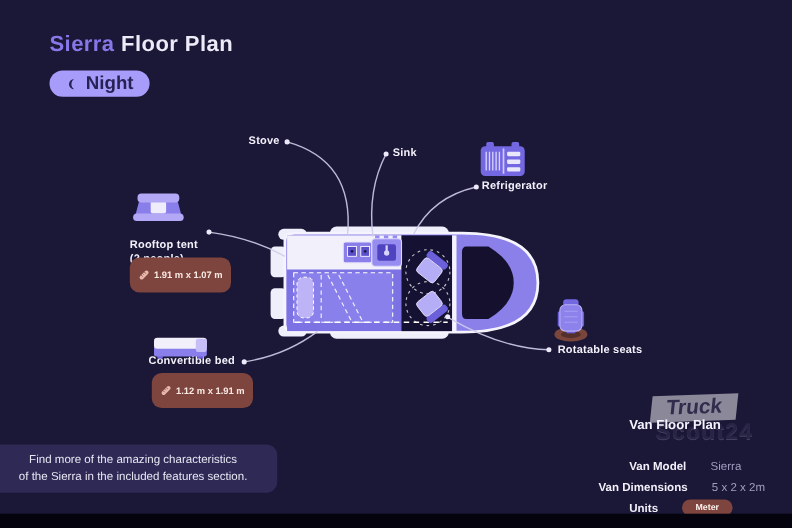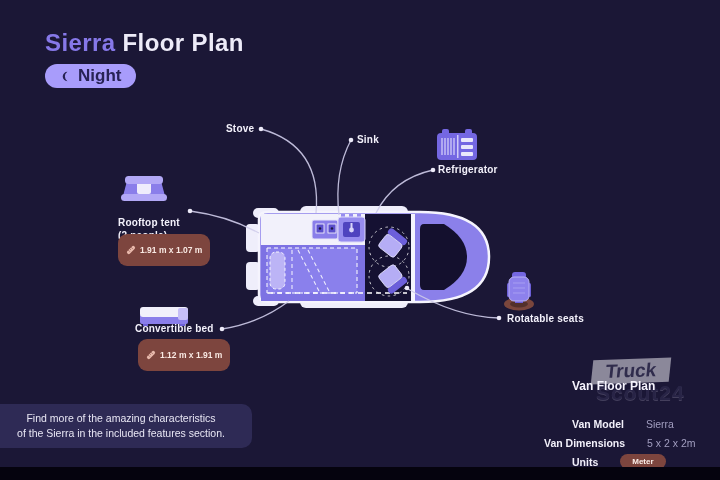--- a/index.html
+++ b/index.html
@@ -1,20 +1,20 @@
 <!DOCTYPE html>
 <html><head>
 <meta charset="utf-8">
 <style>
   html,body{margin:0;padding:0;background:#0e0c1e;}
   .canvas{position:relative;width:720px;height:480px;background:#1b1736;overflow:hidden;
           font-family:"Liberation Sans",sans-serif;}
   .abs{position:absolute;}
   
-  .title{left:45px;top:29px;font-size:24px;font-weight:600;color:#edebf8;letter-spacing:.4px;}
+  .title{left:45px;top:29px;font-size:20px;font-weight:600;color:#edebf8;letter-spacing:.4px;}
   .title .hl{color:#8678e8;}
   .pill{left:45px;top:64px;height:24px;padding:0 15px;border-radius:12px;background:#a89cfb;
         display:flex;align-items:center;gap:7px;color:#272254;font-size:17px;font-weight:700;cursor:pointer;}
   
   .callout{color:#f3f1fb;font-size:10px;font-weight:700;letter-spacing:.2px;line-height:13px;z-index:2;}
   .dim-badge{display:inline-flex;align-items:center;gap:4px;background:#7d453e;color:#f9e9e3;
              font-size:8.5px;font-weight:700;height:32px;padding:0 8px;border-radius:9px;z-index:2;}
   
   .note{left:-10px;top:404px;width:262px;height:44px;background:#2e2a55;border-radius:10px;
         display:flex;flex-direction:column;align-items:center;justify-content:center;text-align:center;

